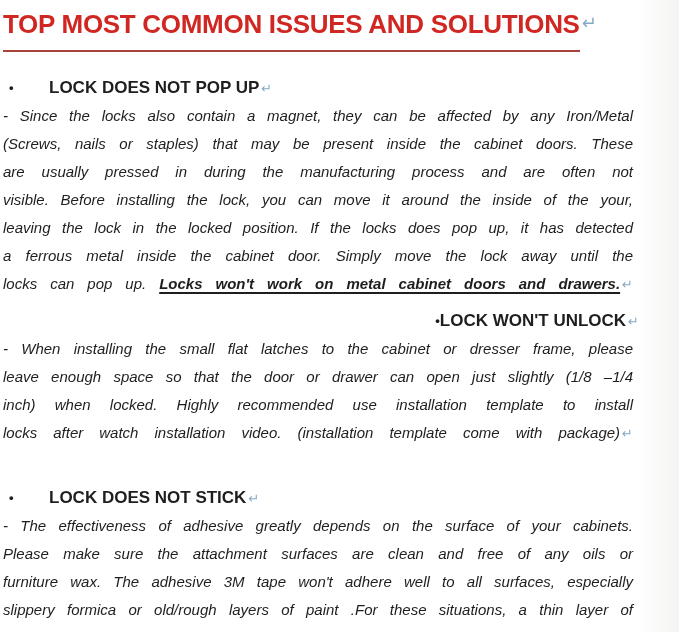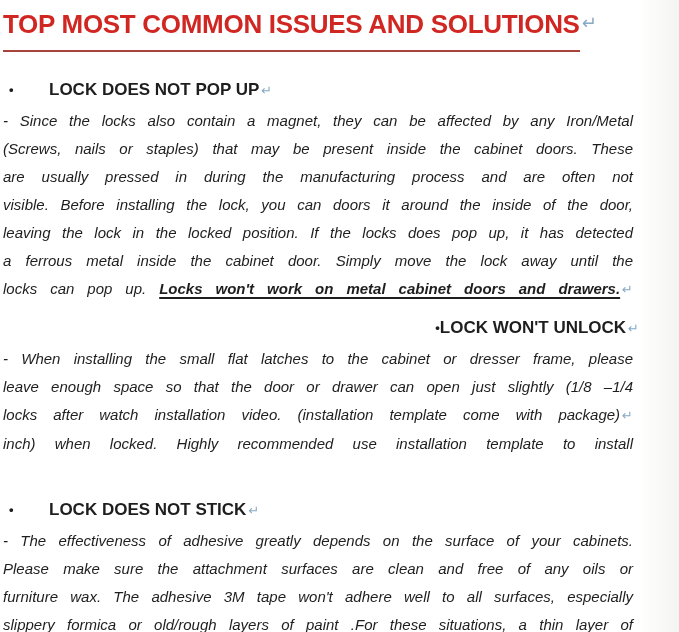--- a/index.html
+++ b/index.html
@@ -34,21 +34,21 @@
     color: var(--return-mark, #86a9c4);
     font-weight: normal;
     font-size: 13px;
     margin-left: 2px;
     text-decoration: none;
   }
   .title .ret { font-size: 18px; vertical-align: 4px; }
   .heading {
     font-size: 17px;
     font-weight: bold;
-    line-height: 32px;
+    line-height: 27px;
     color: var(--body-text, #1e1e1e);
     white-space: nowrap;
   }
   .s1 .heading { margin-top: 22px; }
   .s2 .heading { margin-top: 8px; text-align: right; }
   .s3 .heading { margin-top: 36px; }
   .bullet {
     display: inline-block;
     width: 40px;
     padding-left: 6px;
@@ -81,34 +81,34 @@
 <div class="doc">
 
   <h1 class="title"><span class="title-text">TOP MOST COMMON ISSUES AND SOLUTIONS</span><span class="ret">↵</span></h1>
 
   <section class="s1">
     <div class="heading"><span class="bullet">•</span><span>LOCK DOES NOT POP UP</span><span class="ret">↵</span></div>
     <div class="para">
       <div class="line just">- Since the locks also contain a magnet, they can be affected by any Iron/Metal</div>
       <div class="line just">(Screws, nails or staples) that may be present inside the cabinet doors. These</div>
       <div class="line just">are usually pressed in during the manufacturing process and are often not</div>
-      <div class="line just">visible. Before installing the lock, you can doors it around the inside of the door,</div>
+      <div class="line just">visible. Before installing the lock, you can move it around the inside of the your,</div>
       <div class="line just">leaving the lock in the locked position. If the locks does pop up, it has detected</div>
       <div class="line just">a ferrous metal inside the cabinet door. Simply move the lock away until the</div>
       <div class="line just"><span>locks can pop up. </span> <span class="bold-underline">Locks won't work on metal cabinet doors and drawers.</span><span class="ret">↵</span></div>
     </div>
   </section>
 
   <section class="s2">
     <div class="heading"><span class="bullet">•</span><span>LOCK WON'T UNLOCK</span><span class="ret">↵</span></div>
     <div class="para">
       <div class="line just">- When installing the small flat latches to the cabinet or dresser frame, please</div>
       <div class="line just">leave enough space so that the door or drawer can open just slightly (1/8 –1/4</div>
+      <div class="line just">inch) when locked. Highly recommended use installation template to install</div>
       <div class="line just"><span>locks after watch installation video. (installation template come with package)</span><span class="ret">↵</span></div>
-      <div class="line just">inch) when locked. Highly recommended use installation template to install</div>
     </div>
   </section>
 
   <section class="s3">
     <div class="heading"><span class="bullet">•</span><span>LOCK DOES NOT STICK</span><span class="ret">↵</span></div>
     <div class="para">
       <div class="line just">- The effectiveness of adhesive greatly depends on the surface of your cabinets.</div>
       <div class="line just">Please make sure the attachment surfaces are clean and free of any oils or</div>
       <div class="line just">furniture wax. The adhesive 3M tape won't adhere well to all surfaces, especially</div>
       <div class="line just">slippery formica or old/rough layers of paint .For these situations, a thin layer of</div>

